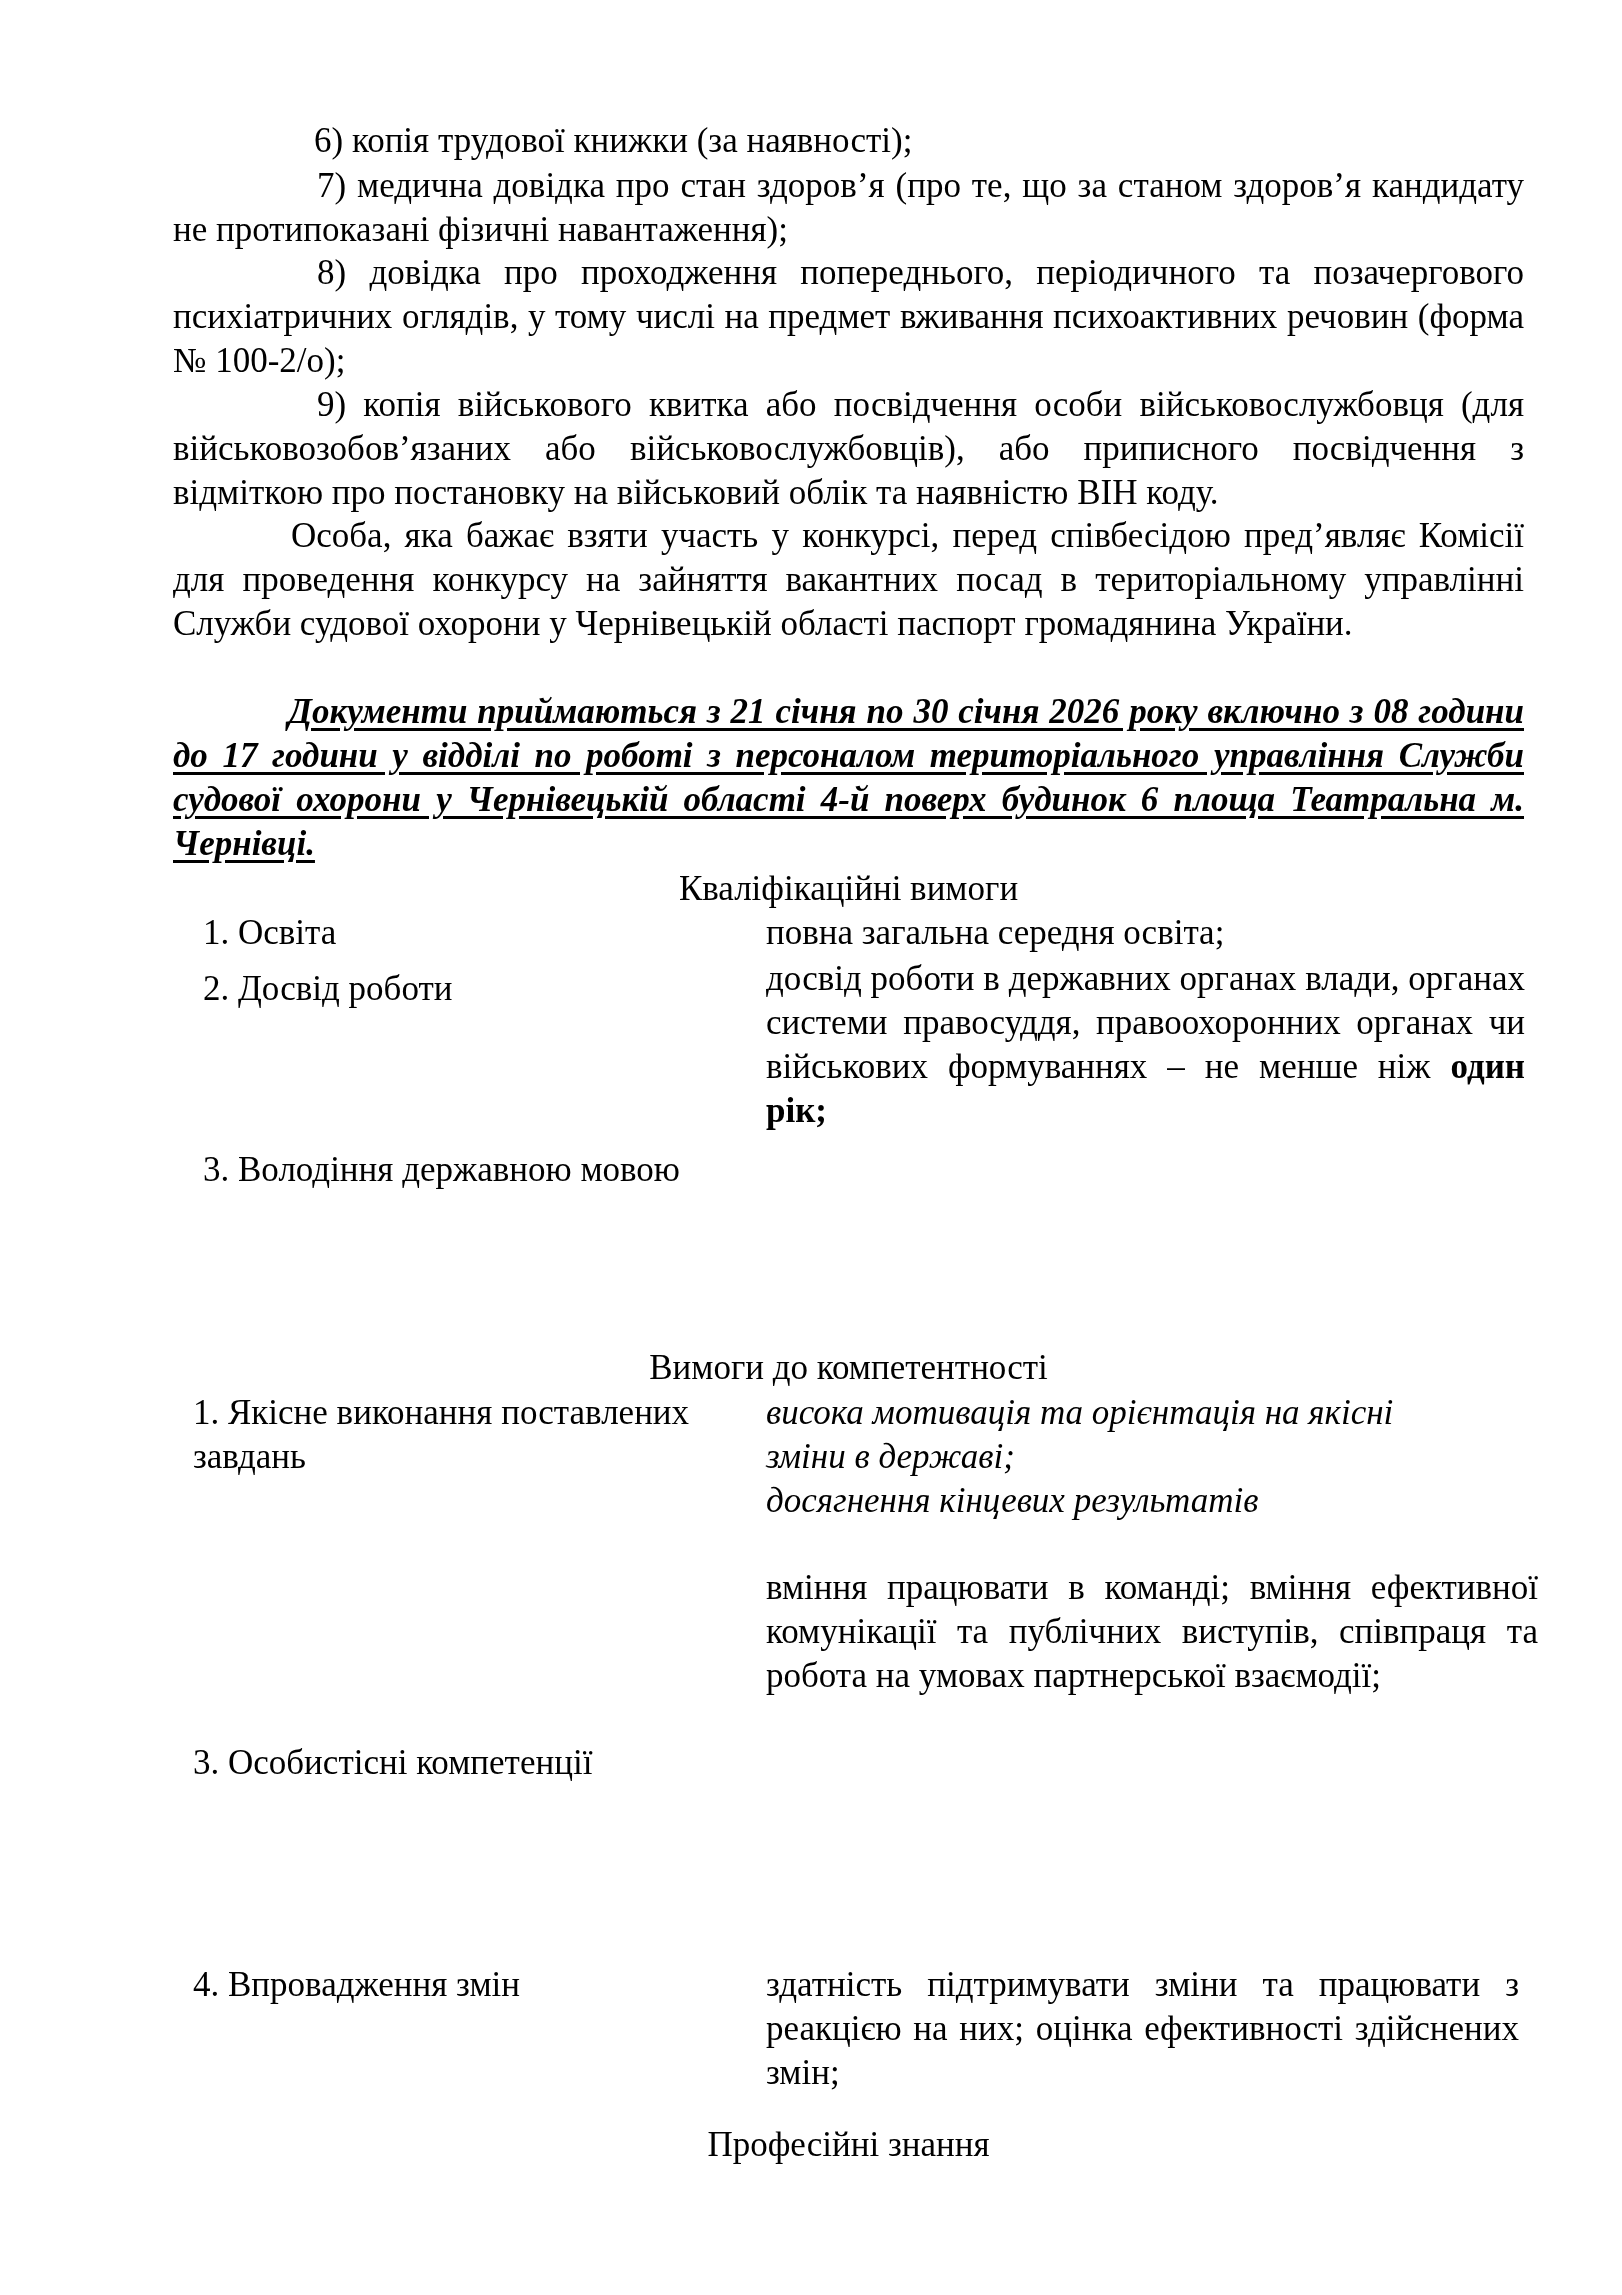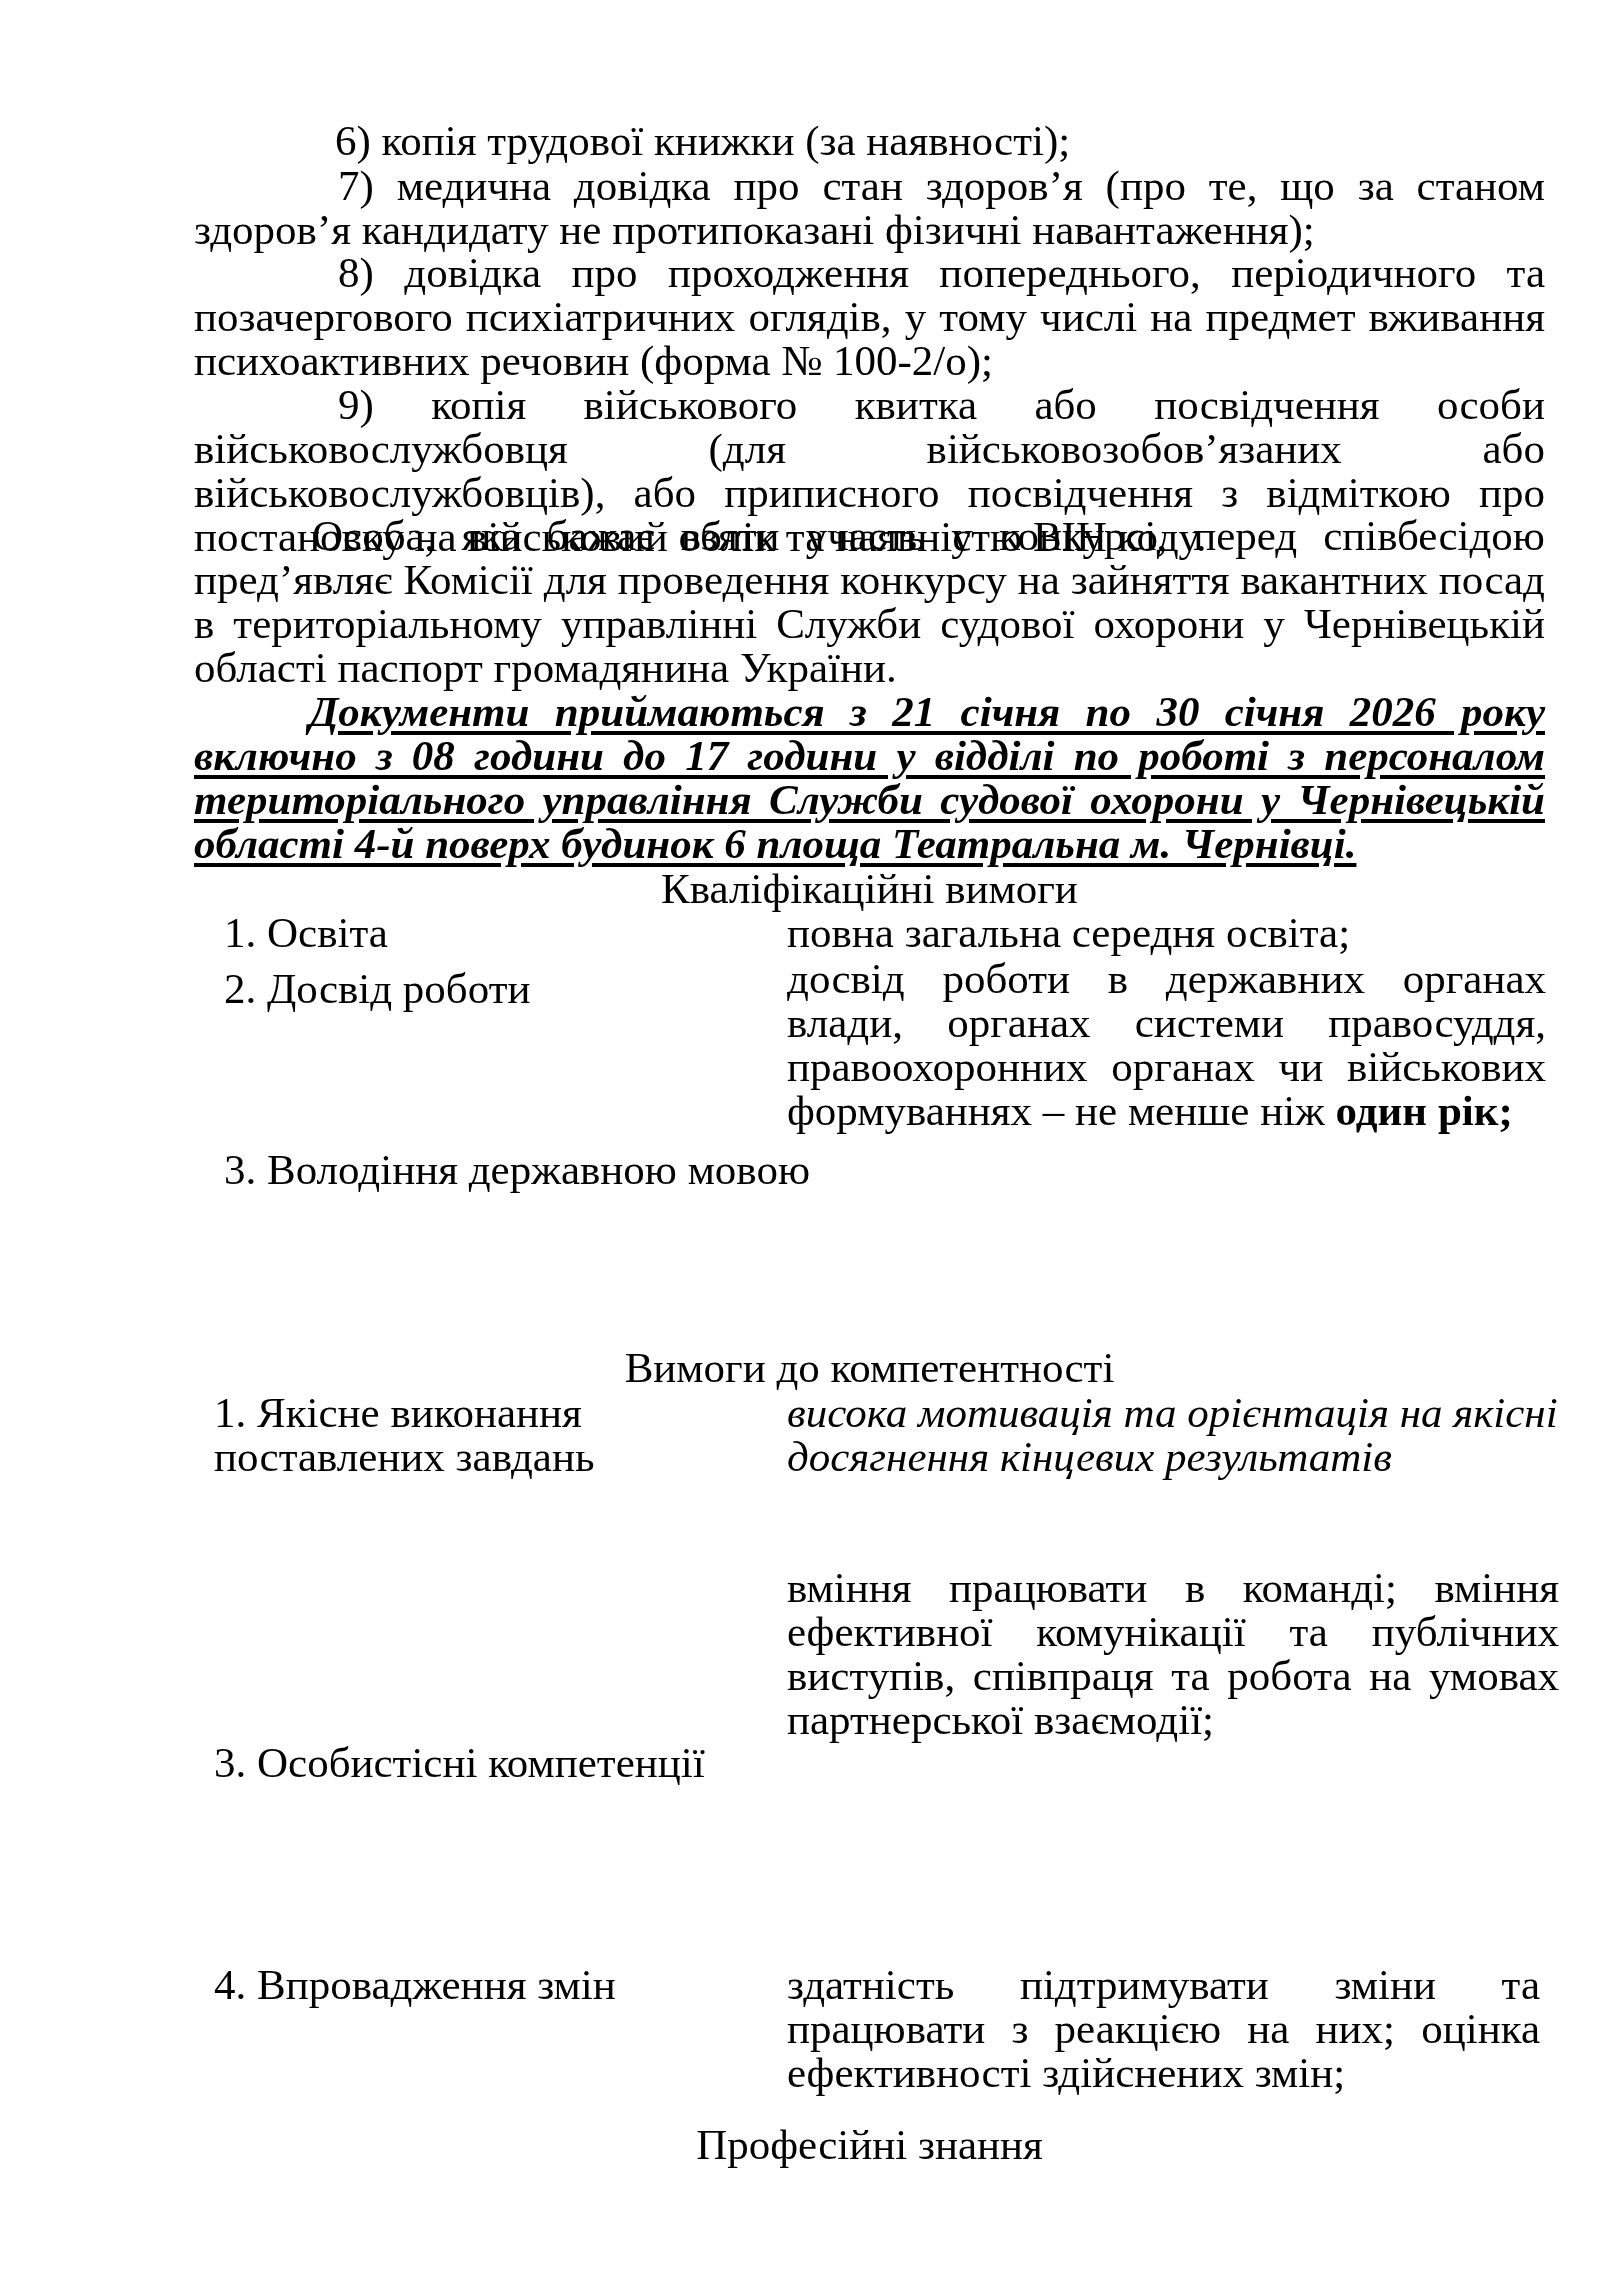--- a/index.html
+++ b/index.html
@@ -1,19 +1,19 @@
 <!DOCTYPE html>
 <html style="font-size:10.5px"><head>
   <meta charset="utf-8">
   <style>
     html, body { margin: 0; padding: 0; background: #ffffff; }
     body { width: 1623px; height: 2295px; position: relative; overflow: hidden;
            font-family: "Liberation Serif", "DejaVu Serif", serif; color: #000; }
     .page { position: absolute; left: 0; top: 0; width: 1623px; height: 2295px; }
-    .fs { font-size: 43px; line-height: 44px; margin-left: 21px; }
+    .fs { font-size: 35px; line-height: 44px; }
     .p { position: absolute; left: 173px; width: 1351px; text-align: justify; text-align-last: left; }
     .p .ind { display: inline-block; width: 141px; }
     .bold-ital-u { font-weight: bold; font-style: italic; text-decoration: underline; text-decoration-thickness: 3.9px; text-underline-offset: 5.2px; }
     .heading { position: absolute; left: 173px; width: 1351px; text-align: center; font-weight: normal; }
     .lbl { position: absolute; }
     .val { position: absolute; text-align: justify; text-align-last: justify; }
     .val.last-left { text-align-last: left; }
     .line { display: block; font-style: italic; }
     .u { text-decoration: underline; text-decoration-thickness: 2.6px; text-underline-offset: 5.2px; }
     b { font-weight: bold; }
@@ -58,20 +58,21 @@
     <b>один рік</b><b>;</b>
   </div>
 
   <div class="lbl fs" style="left:203px; top:1148px;">3. Володіння державною мовою</div>
 
   <div class="heading fs" style="top:1346px;">Вимоги до компетентності</div>
 
   <div class="lbl fs" style="left:193px; top:1391px; width:563px;">1. Якісне виконання поставлених завдань</div>
   <div class="lbl fs" style="left:766px; top:1391px; width:772px;">
     <span class="line">висока мотивація та орієнтація на якісні</span>
+    <span class="line">зміни в державі;</span>
     <span class="line">досягнення кінцевих результатів</span>
   </div>
 
   <div class="val fs last-left" style="left:766px; top:1566px; width:772px;">вміння працювати в команді; вміння ефективної комунікації та публічних виступів, співпраця та робота на умовах партнерської взаємодії;</div>
 
   <div class="lbl fs" style="left:193px; top:1741px;">3. Особистісні компетенції</div>
 
   <div class="lbl fs" style="left:193px; top:1963px;">4. Впровадження змін</div>
   <div class="val fs last-left" style="left:766px; top:1963px; width:753px;">здатність підтримувати зміни та працювати з реакцією на них; оцінка ефективності здійснених змін;</div>
 

